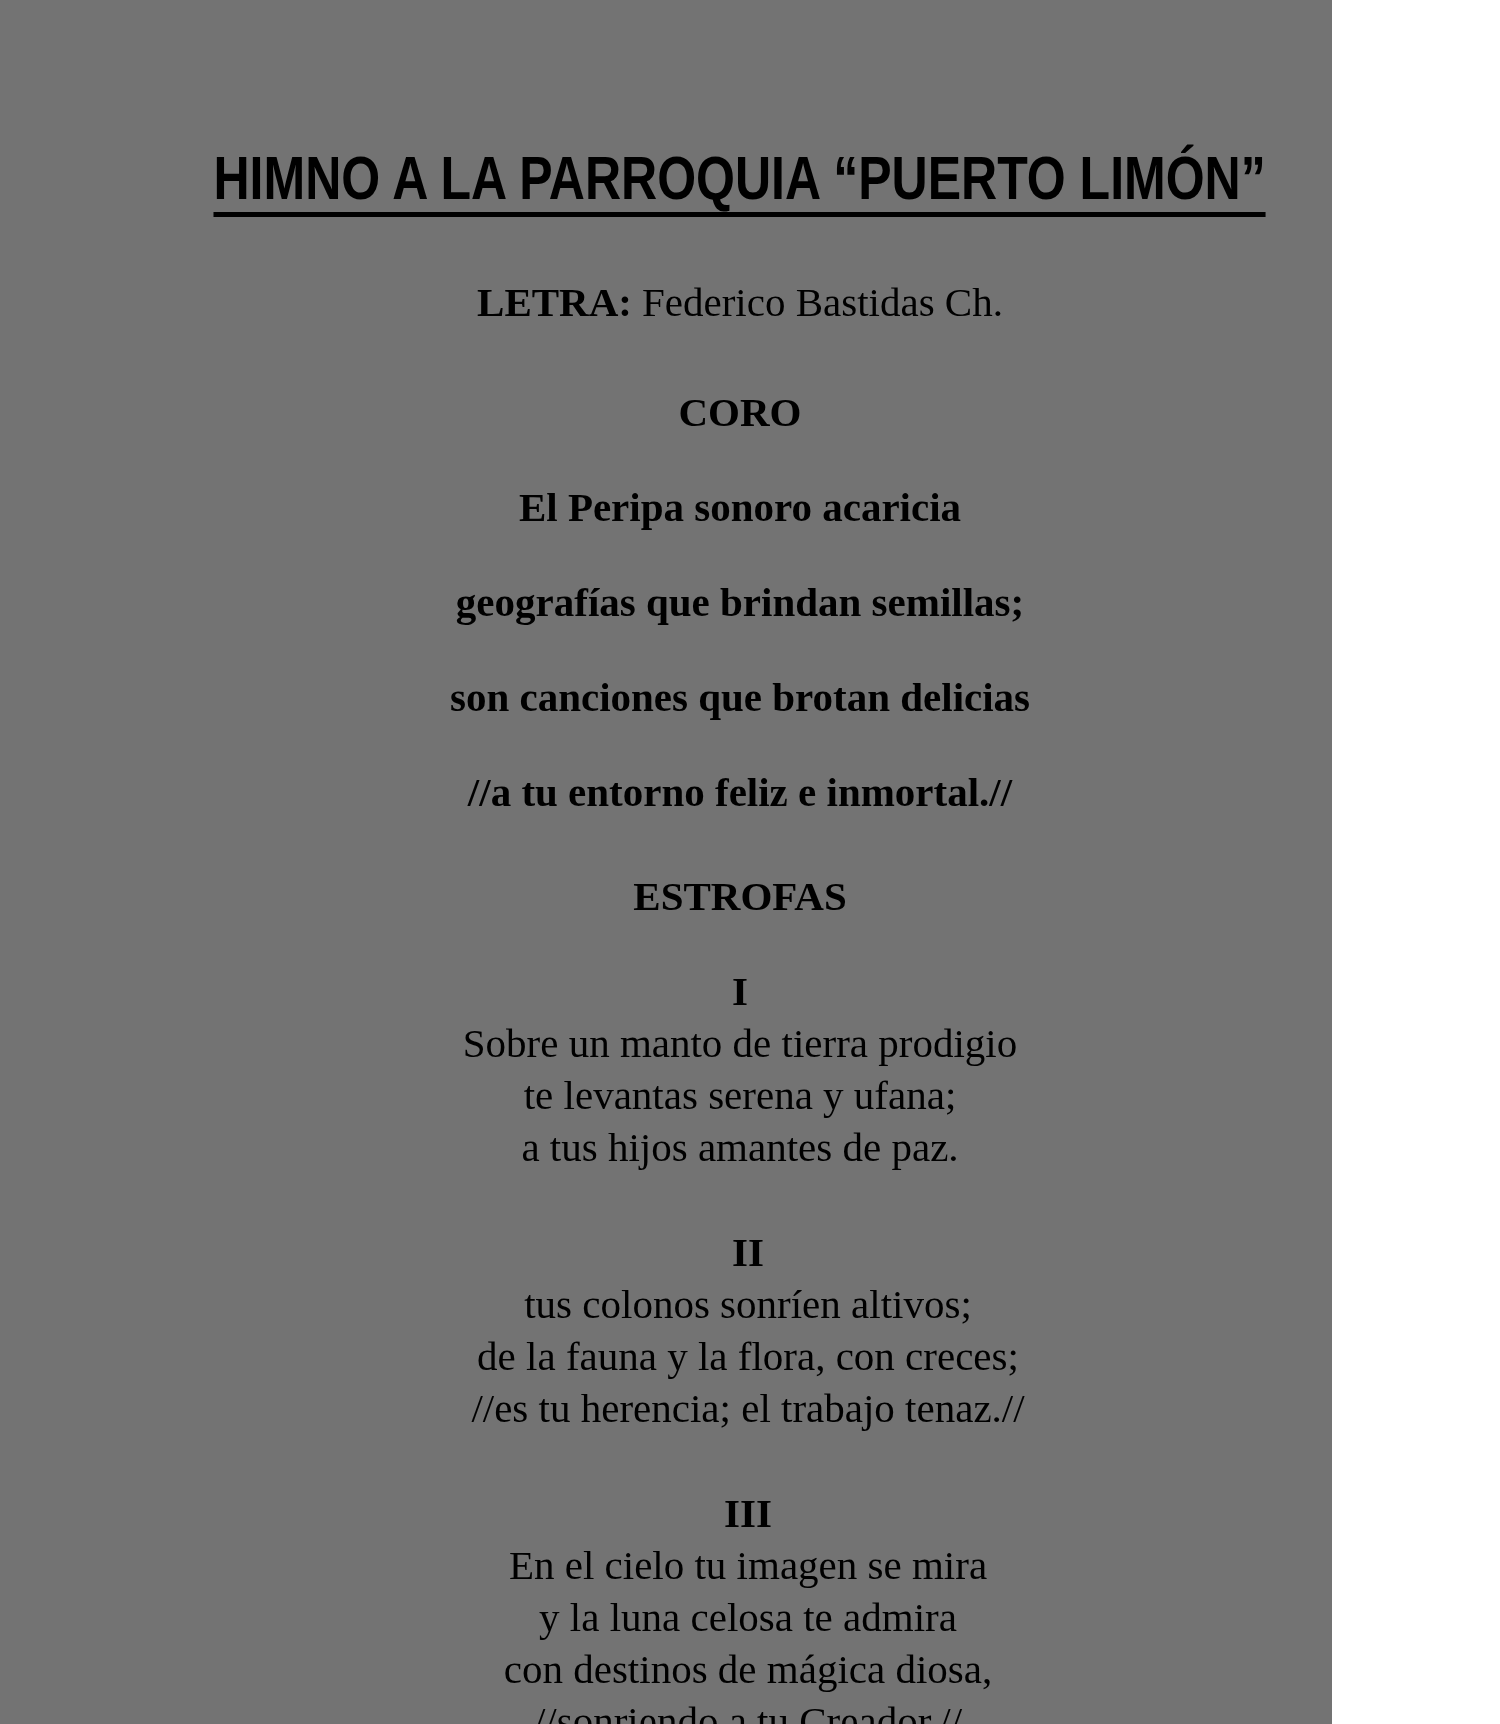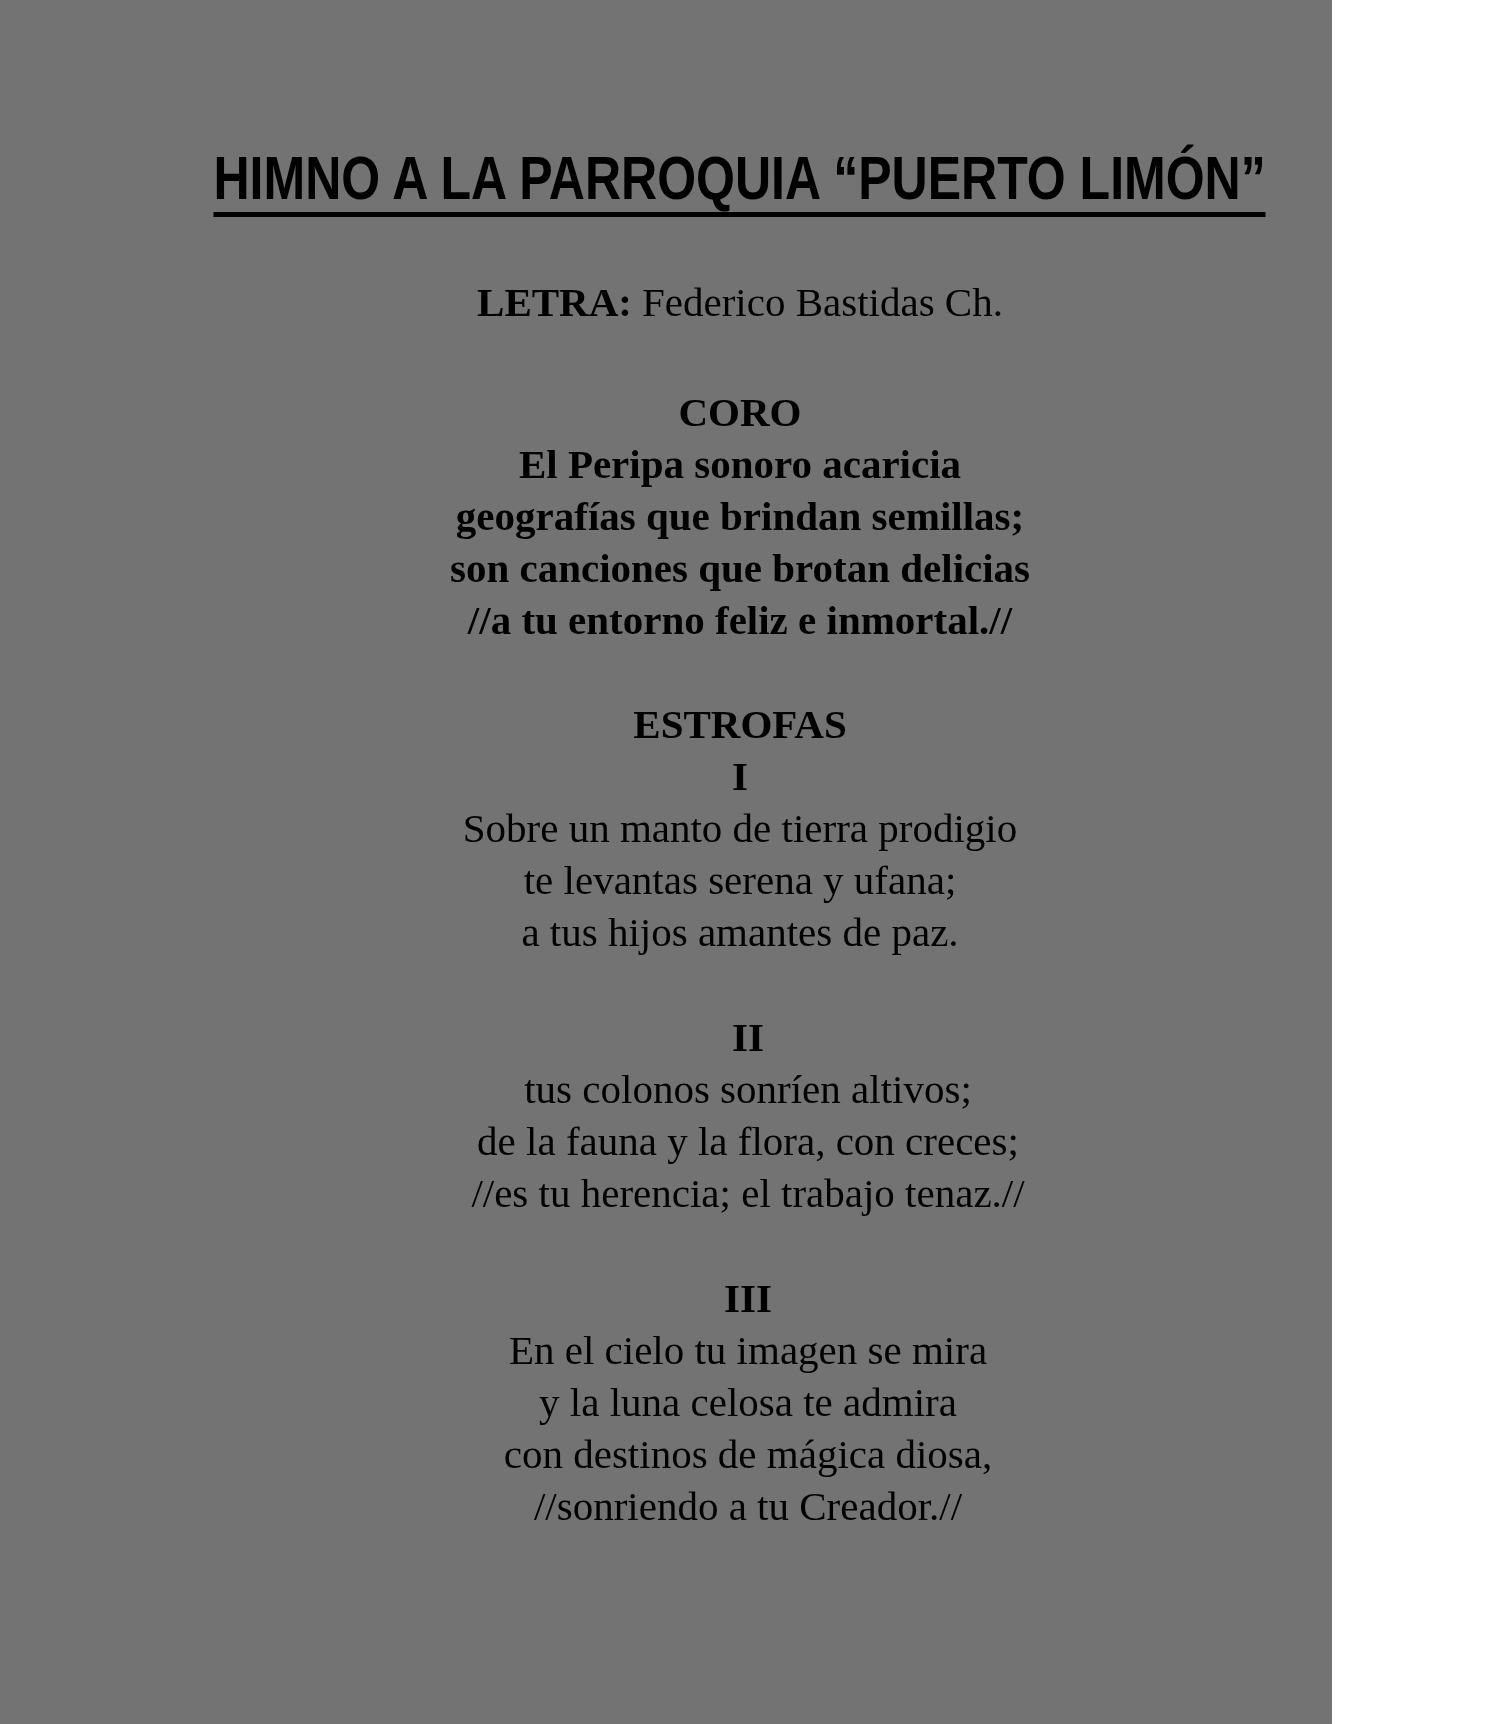--- a/index.html
+++ b/index.html
@@ -29,21 +29,21 @@
     border-bottom: 5px solid #000000;
     padding-bottom: 3px;
     transform: scaleX(0.82);
     transform-origin: 50% 50%;
   }
   .line {
     font-size: 41px;
     line-height: 52px;
     white-space: nowrap;
   }
-  .bold { font-weight: bold; }
+  .bold { font-weight: bold; margin-top: 43px; }
   .byline { margin-top: 48px; }
   .byline-author { margin-left: 10px; }
   .coro-block { margin-top: 58px; }
   .estrofas-heading { margin-top: 52px; }
   .stanza-gap { margin-top: 53px; padding-left: 16px; }
 </style>
 </head>
 <body>
 
 <div class="page">

